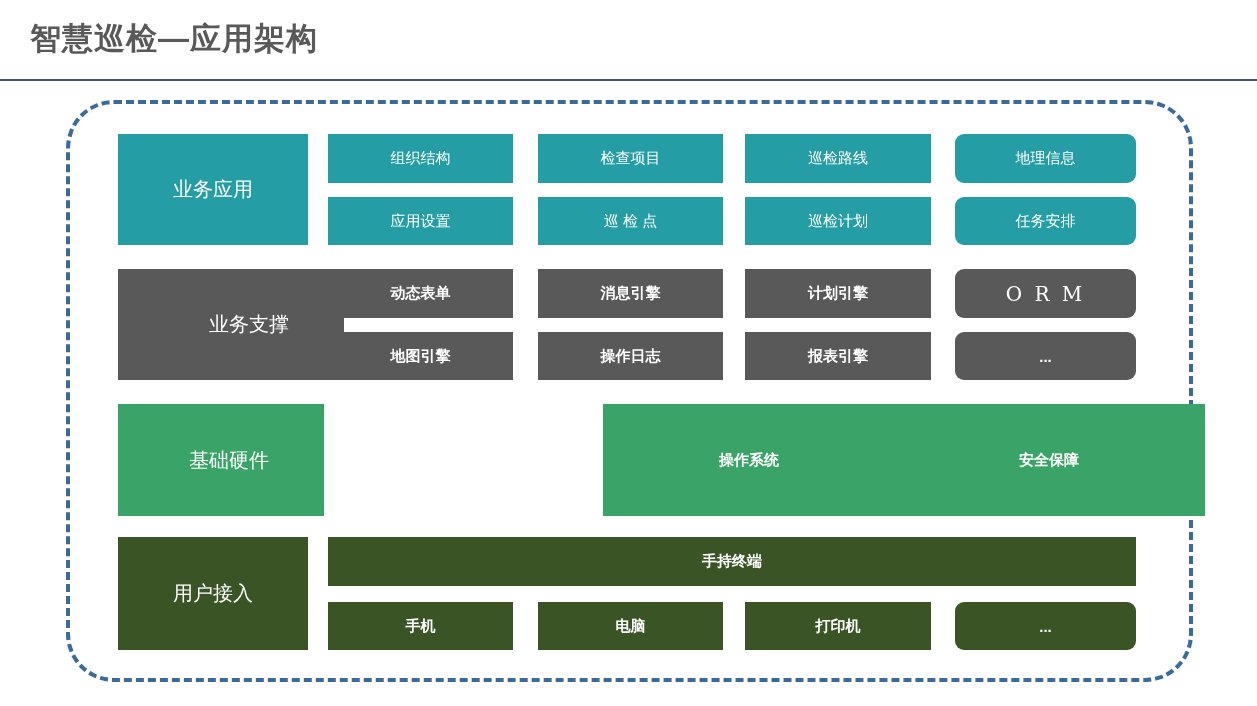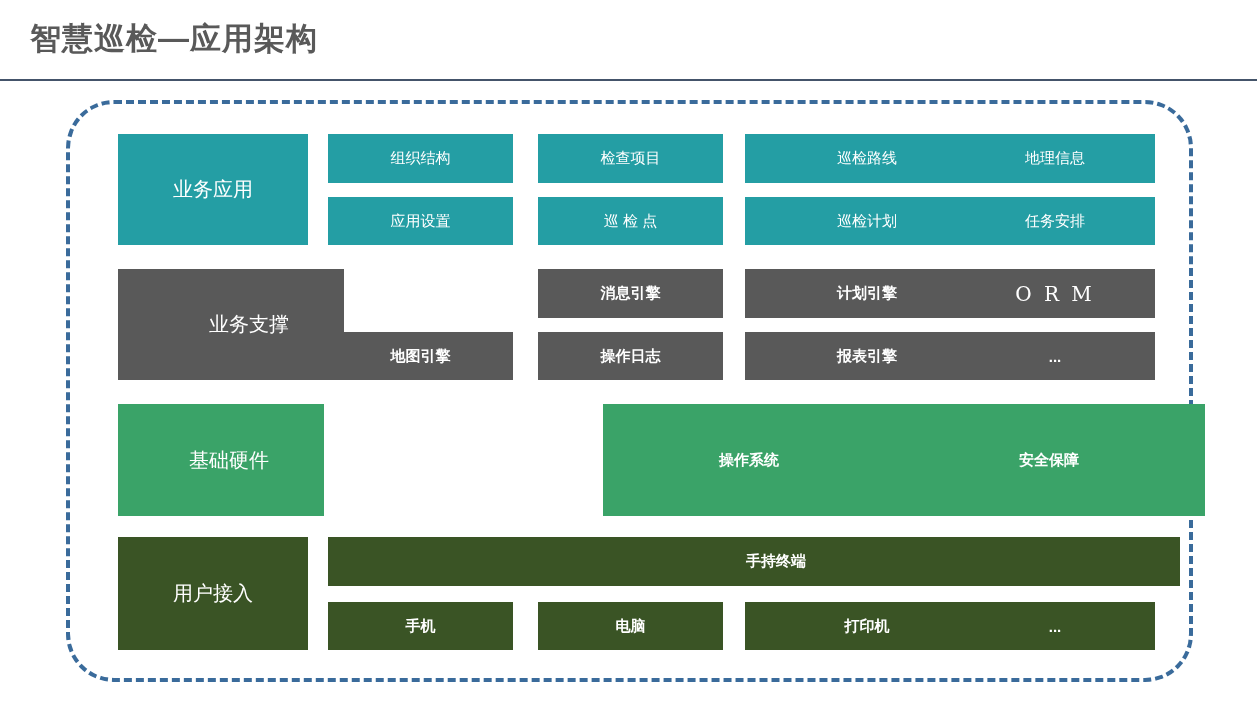--- a/index.html
+++ b/index.html
@@ -57,39 +57,39 @@
   .green { background: var(--green, #3AA368); padding-left: 16px; }
   .olive { background: var(--dark-green, #3A5425); }
 
   .bold  { font-weight: 700; }
   .serif { font-family: "DejaVu Serif", "Liberation Serif", serif; letter-spacing: 3px; font-size: 20px; }
 
   
   .lblcol { left: 118px; width: 190px; font-size: 20px; }
   .c1 { left: 328px; width: 185px; }
   .c2 { left: 538px; width: 185px; }
-  .c3 { left: 745px; width: 186px; padding-left: 29px; }
-  .c4 { left: 955px; width: 200px; }
+  .c3 { left: 745px; width: 186px; }
+  .c4 { left: 955px; width: 181px; border-radius: 9px; }
 
   
   .r1a { top: 134px; height: 49px; }
   .r1b { top: 197px; height: 48px; }
   .lbl1 { top: 134px; height: 111px; }
 
   .r2a { top: 269px; height: 49px; }
   .r2b { top: 332px; height: 48px; }
   .lbl2 { top: 269px; height: 111px; padding-left: 36px; }
 
   .r3  { top: 404px; height: 112px; }
   .w1 { left: 328px; width: 262px; }
   .w2 { left: 603px; width: 260px; }
   .w3 { left: 877px; width: 312px; }
 
   .lbl4 { top: 537px; height: 113px; }
-  .full4 { left: 328px; width: 808px; top: 537px; height: 49px; padding-left: 44px; }
+  .full4 { left: 328px; width: 808px; top: 537px; height: 49px; }
   .r4b { top: 602px; height: 48px; }
 </style>
 </head>
 <body>
 
 <div class="page">
 
   <h1 class="title">智慧巡检—应用架构</h1>
   <div class="divider"></div>
 
@@ -99,20 +99,21 @@
   <div class="box teal c1 r1a">组织结构</div>
   <div class="box teal c2 r1a">检查项目</div>
   <div class="box teal c3 r1a">巡检路线</div>
   <div class="box teal c4 r1a">地理信息</div>
   <div class="box teal c1 r1b">应用设置</div>
   <div class="box teal c2 r1b">巡 检 点</div>
   <div class="box teal c3 r1b">巡检计划</div>
   <div class="box teal c4 r1b">任务安排</div>
 
   <div class="box gray lblcol lbl2">业务支撑</div>
+  <div class="box gray bold c1 r2a">动态表单</div>
   <div class="box gray bold c2 r2a">消息引擎</div>
   <div class="box gray bold c3 r2a">计划引擎</div>
   <div class="box gray serif c4 r2a">O R M</div>
   <div class="box gray bold c1 r2b">地图引擎</div>
   <div class="box gray bold c2 r2b">操作日志</div>
   <div class="box gray bold c3 r2b">报表引擎</div>
   <div class="box gray bold c4 r2b">...</div>
 
   <div class="box green lblcol r3">基础硬件</div>
   <div class="box green bold w2 r3">操作系统</div>

